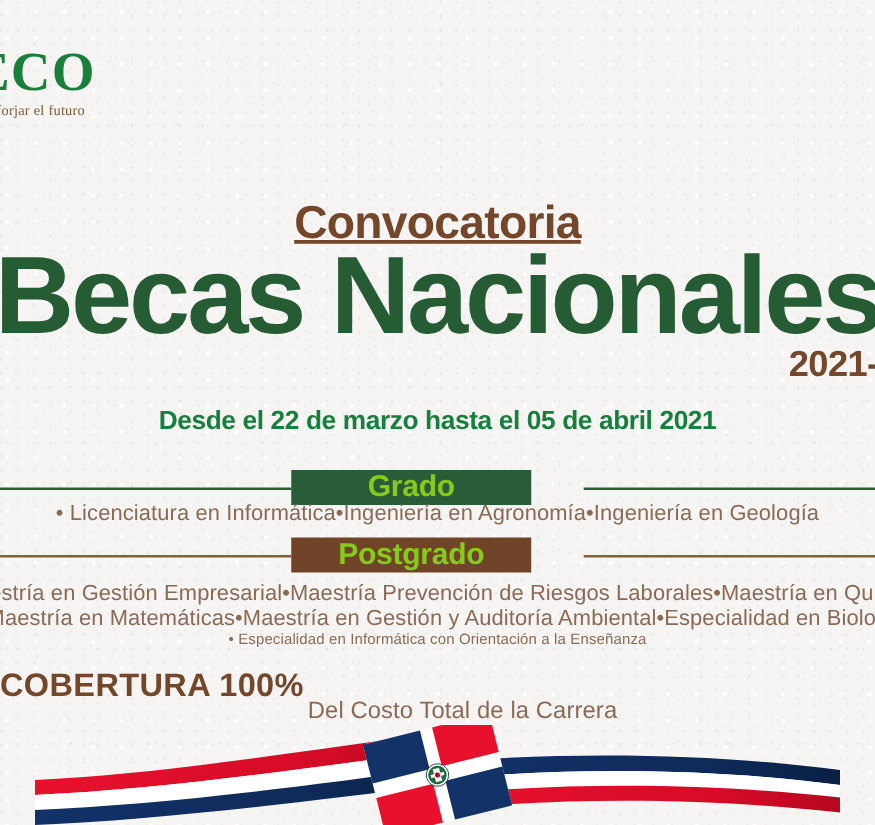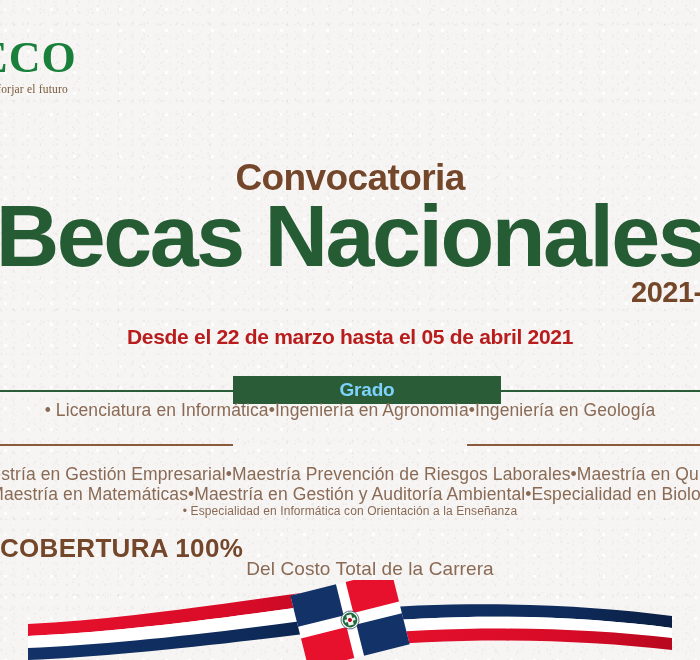--- a/index.html
+++ b/index.html
@@ -38,47 +38,47 @@
   }
   #logo-tagline{
     font-family:"Liberation Serif",serif;
     font-size:11.5px;color:#7a5a3a;white-space:nowrap;margin-top:3px;
     letter-spacing:.2px;
   }
 
   
   #kicker{
     position:absolute;left:0;right:0;top:157px;text-align:center;
-    font-size:37px;font-weight:700;color:#74462a;letter-spacing:-.6px;
+    font-size:37px;font-weight:700;color:#74462a;letter-spacing:-.6px;text-decoration:underline;
   }
   #main-title{
     position:absolute;left:50%;transform:translateX(-50%);
     top:192px;white-space:nowrap;
     font-size:88px;font-weight:700;color:#255c34;
     letter-spacing:-2.5px;line-height:1;
   }
   #year-range{
     position:absolute;right:-34px;top:276px;
     font-size:29px;font-weight:700;color:#74462a;letter-spacing:-.5px;
     white-space:nowrap;
   }
   #date-range{
     position:absolute;left:0;right:0;top:325px;text-align:center;
-    font-size:21px;font-weight:700;color:#b91c1c;letter-spacing:-.3px;
+    font-size:21px;font-weight:700;color:#15803d;letter-spacing:-.3px;
   }
 
   
   .section-banner-wrap{position:absolute;left:0;right:0;height:30px;}
   .rule{position:absolute;top:14px;height:1.6px;}
   .rule.left{left:0;width:233px;}
   .rule.right{right:0;left:467px;}
   .banner{
-    position:absolute;left:233px;width:268px;height:28px;
+    position:absolute;left:233px;width:192px;height:28px;
     display:flex;align-items:center;justify-content:center;
-    color:#7dd3fc;font-size:19px;font-weight:700;letter-spacing:-.2px;
+    color:#84cc16;font-size:24px;font-weight:700;letter-spacing:-.2px;
   }
   .banner.green{background:#2b5c38;}
   .banner.brown{background:#6f4428;}
   .rule.green{background:#2b5c38;}
   .rule.brown{background:#8a5a3c;}
 
   .program-line{
     position:absolute;left:50%;transform:translateX(-50%);
     white-space:nowrap;
     font-family:"Liberation Sans",sans-serif;
@@ -122,20 +122,21 @@
   <div class="section-banner-wrap" style="top:376px;">
     <div class="rule left green"></div>
     <div class="rule right green"></div>
     <div class="banner green">Grado</div>
   </div>
   <div class="program-line" id="grado-list">• Licenciatura en Informática•Ingeniería en Agronomía•Ingeniería en Geología</div>
 
   <div class="section-banner-wrap" style="top:430px;">
     <div class="rule left brown"></div>
     <div class="rule right brown"></div>
+    <div class="banner brown">Postgrado</div>
   </div>
   <div class="program-line" id="pg-line-1">aestría en Gestión Empresarial•Maestría Prevención de Riesgos  Laborales•Maestría en Quím</div>
   <div class="program-line" id="pg-line-2">Maestría en Matemáticas•Maestría en Gestión y Auditoría Ambiental•Especialidad en Biolog</div>
   <div class="program-line" id="pg-line-3">• Especialidad en Informática con Orientación a la Enseñanza</div>
 
   <div id="coverage-pct">COBERTURA 100%</div>
   <div id="coverage-sub">Del Costo Total de la Carrera</div>
 
   <svg id="flag-ribbon" viewBox="0 0 700 80">
     <defs>

